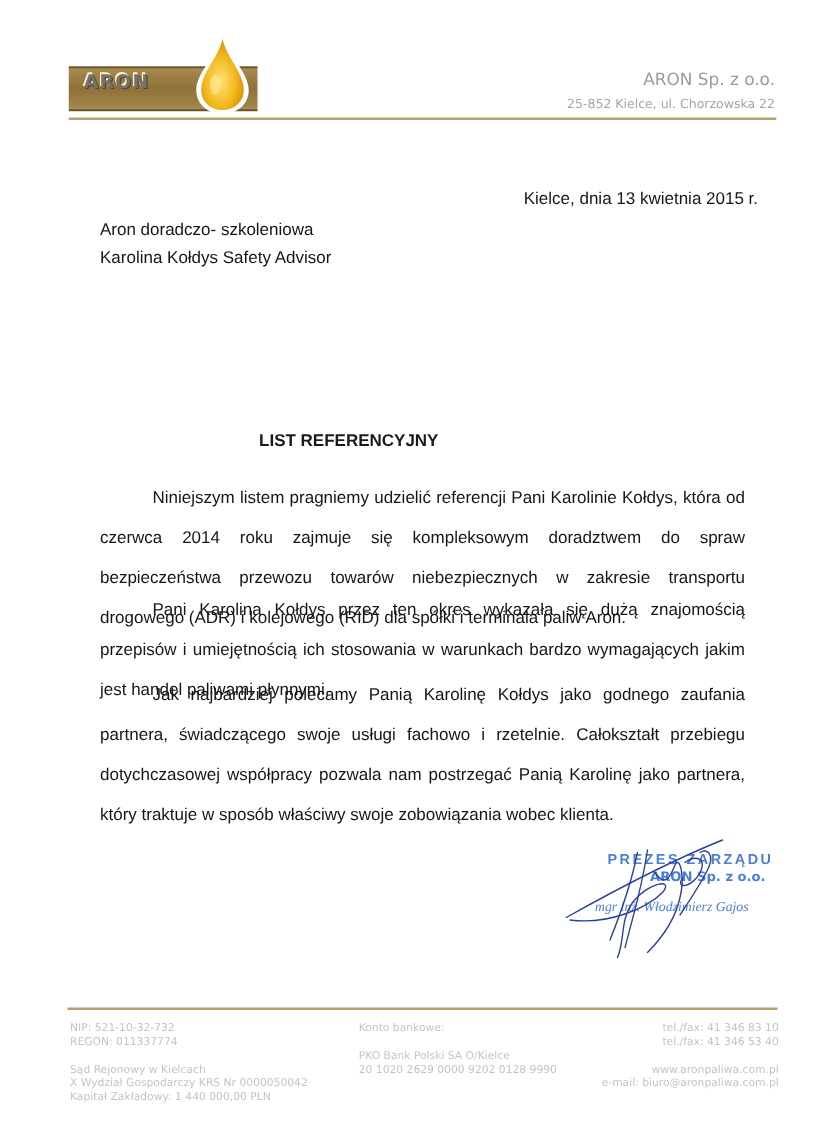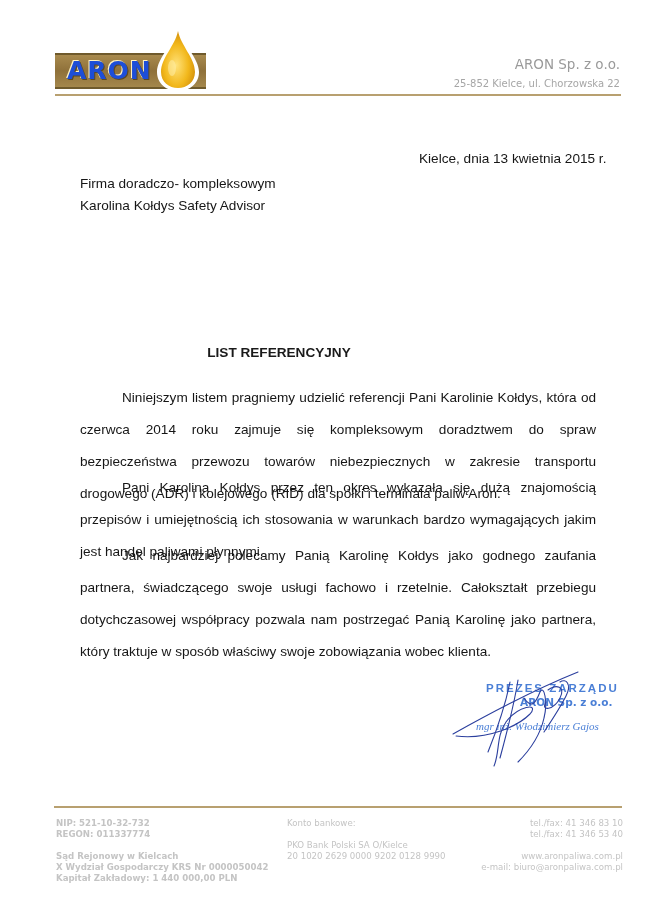--- a/index.html
+++ b/index.html
@@ -2,21 +2,21 @@
 <html><head>
 <meta charset="utf-8">
 <style>
   html, body { margin: 0; padding: 0; background: #ffffff; }
   body { width: 654px; height: 900px; position: relative; overflow: hidden; font-family: "Liberation Sans", sans-serif; color: #1a1a1a; }
   .abs { position: absolute; }
 
   
   #logo { left: 55px; top: 26px; width: 155px; height: 66px; }
   #logo-box { position: absolute; left: 0; top: 27px; width: 151px; height: 36px; background: linear-gradient(180deg,#a88a4e 0%,#8f713a 50%,#a4874c 100%); border-top: 2px solid #6f5a2c; border-bottom: 2px solid #6f5a2c; box-sizing: border-box; }
-  #logo-text { position: absolute; left: 12px; top: 30px; font-family: "DejaVu Sans", sans-serif; font-weight: bold; font-size: 25px; letter-spacing: 1px; color: #1d4ed8; text-shadow: 1px 1px 0 #5c4a22, -1px -1px 0 #fff3c2; }
+  #logo-text { position: absolute; left: 12px; top: 30px; font-family: "DejaVu Sans", sans-serif; font-weight: bold; font-size: 15px; letter-spacing: 1px; color: #737373; text-shadow: 1px 1px 0 #5c4a22, -1px -1px 0 #fff3c2; }
   #logo-drop { position: absolute; left: 100px; top: 0; width: 46px; height: 66px; }
 
   #company-name { right: 34px; top: 56px; font-family: "DejaVu Sans", sans-serif; font-size: 13.5px; color: #9a9a9a; text-align: right; }
   #company-address { right: 34px; top: 78px; font-family: "DejaVu Sans", sans-serif; font-size: 10px; color: #a6a6a6; text-align: right; }
   #header-rule { left: 55px; top: 94px; width: 566px; height: 1.5px; background: #b8a070; }
 
   
   .txt { font-size: 13.6px; line-height: 21px; color: #161616; }
   #date-line { left: 419px; top: 148px; }
   #recipient-1 { left: 80px; top: 173px; }
@@ -32,21 +32,21 @@
   
   #stamp { left: 448px; top: 662px; width: 200px; height: 110px; }
   #stamp-title { position: absolute; left: 38px; top: 20px; font-family: Liberation Sans, sans-serif; font-weight: bold; font-size: 11.5px; letter-spacing: 2px; color: #4a7fd6; }
   #stamp-company { position: absolute; left: 72px; top: 34px; font-family: "DejaVu Sans", sans-serif; font-weight: bold; font-size: 10.5px; color: #4a7fd6; }
   #stamp-name { position: absolute; left: 28px; top: 58px; font-family: Liberation Serif, serif; font-style: italic; font-size: 11px; color: #4a7fd6; }
   #signature-svg { position: absolute; left: 0; top: 0; width: 200px; height: 110px; }
 
   
   #footer-rule { left: 54px; top: 806px; width: 568px; height: 1.5px; background: #b8a070; }
   .foot { font-family: "DejaVu Sans", sans-serif; font-size: 8.6px; line-height: 11px; color: #c4c4c4; }
-  #footer-left { left: 56px; top: 818px; font-weight: bold; }
+  #footer-left { left: 56px; top: 818px; }
   #footer-mid { left: 287px; top: 818px; }
   #footer-right { right: 31px; top: 818px; text-align: right; }
   .gap { height: 11px; }
 </style>
 </head>
 <body>
 
 <div id="logo" class="abs">
   <div id="logo-box"></div>
   <div id="logo-text">ARON</div>
@@ -62,21 +62,21 @@
     <path d="M23 5 C26 20 40 32 40 46 C40 56 32 62 23 62 C14 62 6 56 6 46 C6 32 20 20 23 5 Z" fill="url(#dropGrad)"></path>
     <ellipse cx="17" cy="42" rx="4" ry="8" fill="#fff2b0" opacity="0.5"></ellipse>
   </svg>
 </div>
 
 <div id="company-name" class="abs">ARON Sp. z o.o.</div>
 <div id="company-address" class="abs">25-852 Kielce, ul. Chorzowska 22</div>
 <div id="header-rule" class="abs"></div>
 
 <div id="date-line" class="abs txt">Kielce, dnia 13 kwietnia 2015 r.</div>
-<div id="recipient-1" class="abs txt">Firma doradczo- kompleksowym</div>
+<div id="recipient-1" class="abs txt">Aron doradczo- szkoleniowa</div>
 <div id="recipient-2" class="abs txt">Karolina Kołdys Safety Advisor</div>
 
 <div id="letter-title" class="abs">LIST REFERENCYJNY</div>
 
 <div id="para-1" class="para"><span class="ind"></span><span>Niniejszym listem pragniemy udzielić referencji Pani Karolinie Kołdys, która od czerwca 2014 roku zajmuje się kompleksowym doradztwem do spraw bezpieczeństwa przewozu towarów niebezpiecznych w zakresie transportu drogowego (ADR) i kolejowego (RID) dla spółki i terminala paliw Aron.</span></div>
 <div id="para-2" class="para"><span class="ind"></span><span>Pani Karolina Kołdys przez ten okres wykazała się dużą znajomością przepisów i umiejętnością ich stosowania w warunkach bardzo wymagających jakim jest handel paliwami płynnymi.</span></div>
 <div id="para-3" class="para"><span class="ind"></span><span>Jak najbardziej polecamy Panią Karolinę Kołdys jako godnego zaufania partnera, świadczącego swoje usługi fachowo i rzetelnie. Całokształt przebiegu dotychczasowej współpracy pozwala nam postrzegać Panią Karolinę jako partnera, który traktuje w sposób właściwy swoje zobowiązania wobec klienta.</span></div>
 
 <div id="stamp" class="abs">
   <div id="stamp-title">PREZES ZARZĄDU</div>

